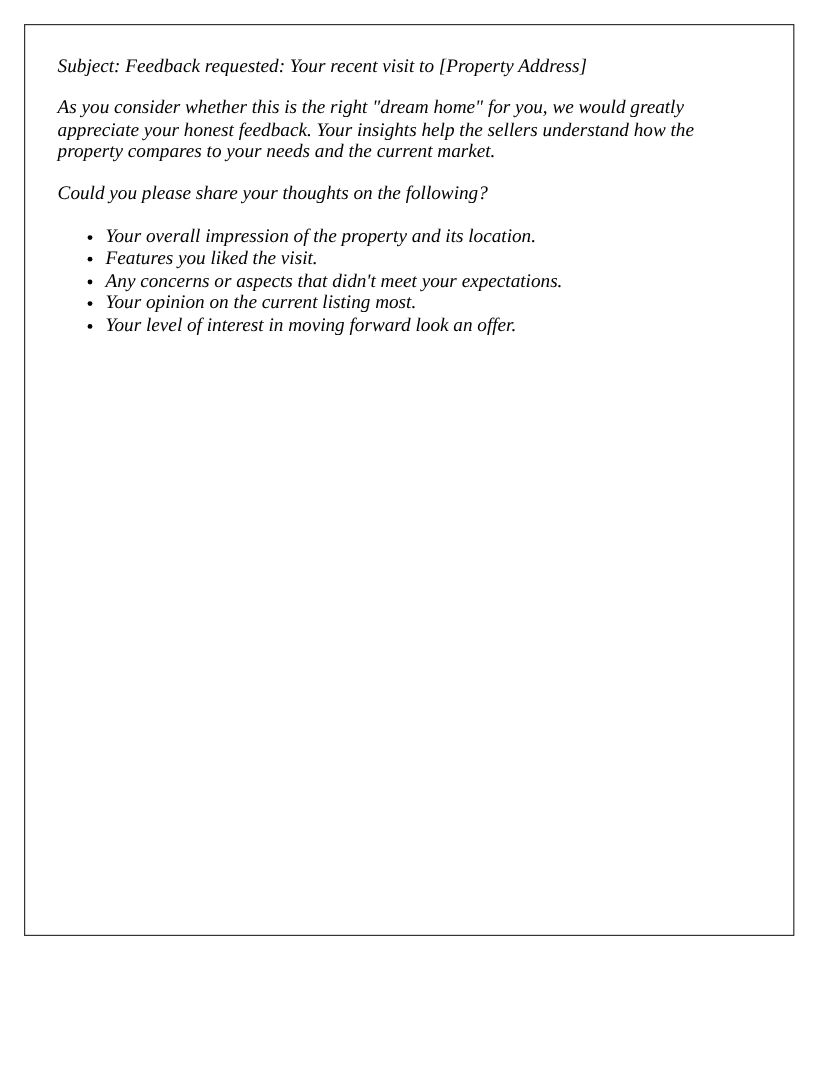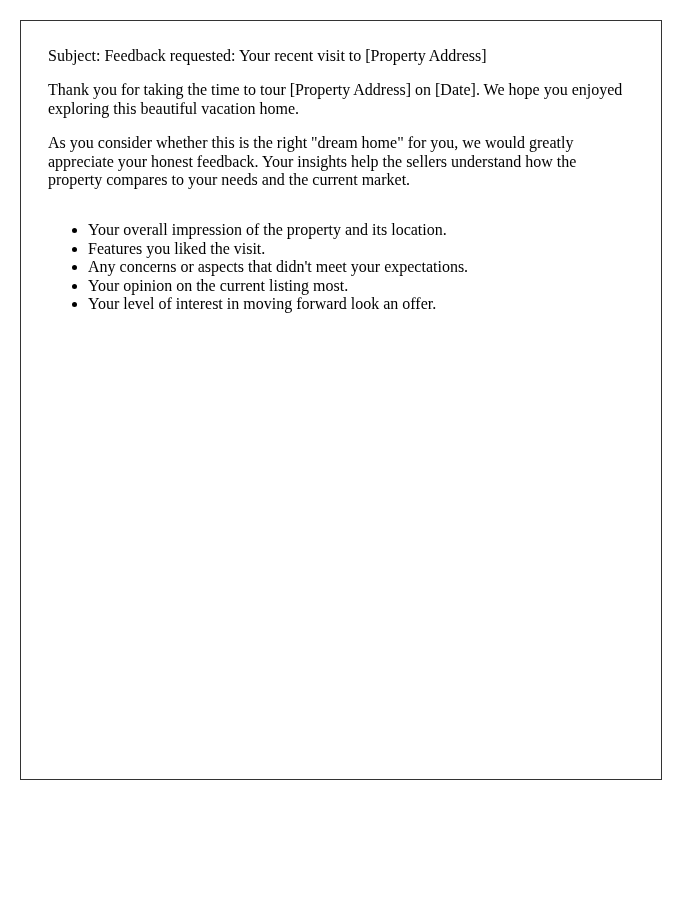--- a/index.html
+++ b/index.html
@@ -21,46 +21,46 @@
     top: 20px;
     width: 642px;
     height: 760px;
     border: 1px solid #333333;
     background: #ffffff;
     padding: 10px 26px 10px 27px;
     font-family: "Liberation Serif", "DejaVu Serif", serif;
     font-size: 16px;
     line-height: 1.15;
     color: #000000;
+    font-style: italic;
   }
   .letter-box p {
     margin: 16px 0;
     white-space: pre-line;
   }
   .letter-box ul {
-    margin: 32px 0;
+    margin: 18px 0;
     padding-left: 40px;
     list-style-type: disc;
   }
   .letter-box li {
     margin: 0;
     padding: 0;
   }
 </style>
 </head>
 <body>
 
 <div class="page">
   <div class="letter-box">
     <p>Subject: Feedback requested: Your recent visit to [Property Address]</p>
-    <p>Thank you for taking the time to tour [Property Address] on [Date]. We hope you enjoyed
-exploring this beautiful vacation home.</p>
     <p>As you consider whether this is the right "dream home" for you, we would greatly
 appreciate your honest feedback. Your insights help the sellers understand how the
 property compares to your needs and the current market.</p>
+    <p>Could you please share your thoughts on the following?</p>
     <ul>
       <li>Your overall impression of the property and its location.</li>
       <li>Features you liked the visit.</li>
       <li>Any concerns or aspects that didn't meet your expectations.</li>
       <li>Your opinion on the current listing most.</li>
       <li>Your level of interest in moving forward look an offer.</li>
     </ul>
   </div>
 </div>
 

